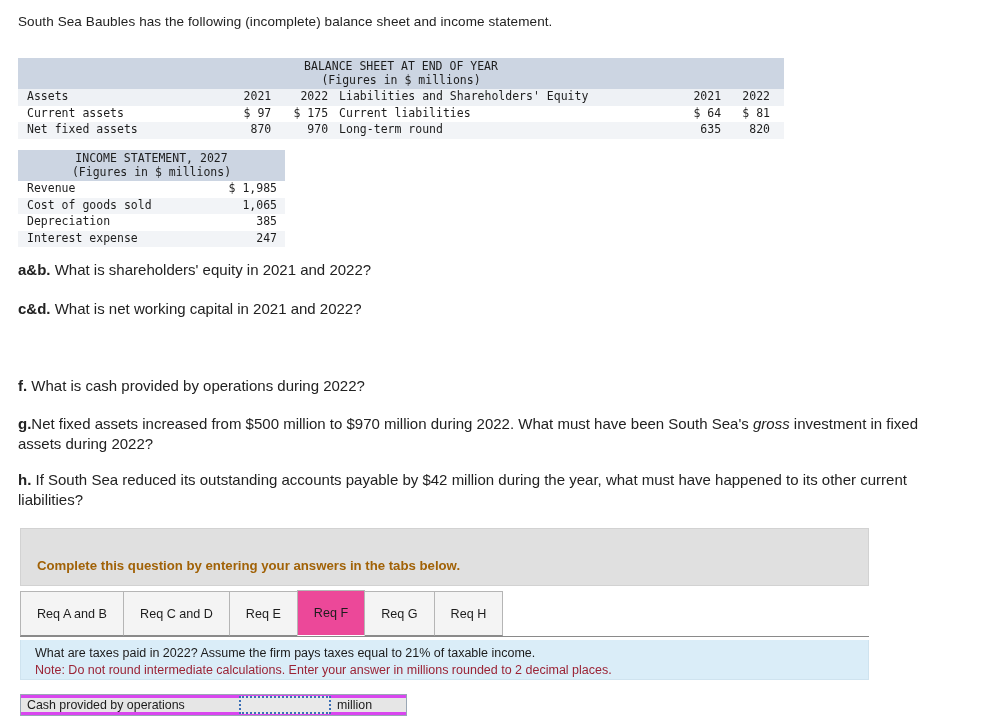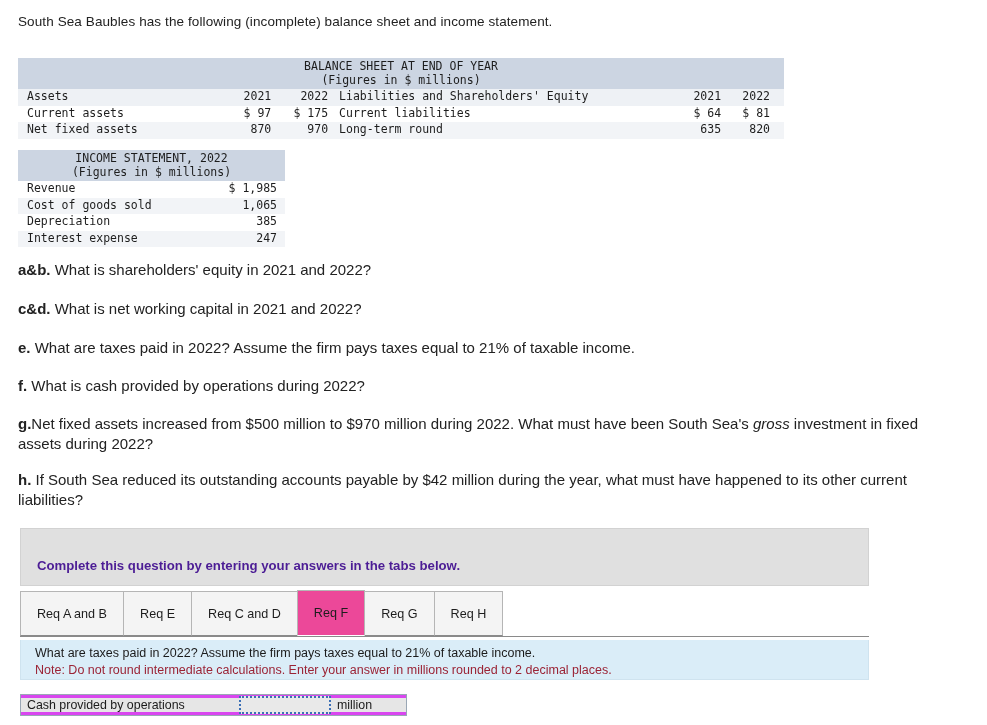--- a/index.html
+++ b/index.html
@@ -80,21 +80,21 @@
     width: 849px; height: 58px;
     background: #e0e0e0;
     border: 1px solid #d2d2d2;
     display: flex;
     align-items: center;
   }
   .banner span {
     padding-left: 16px;
     font-size: 13.2px;
     font-weight: bold;
-    color: #4c1d95;
+    color: #a16207;
     margin-top: 16px;
   }
 
   
   .tabstrip {
     position: absolute;
     left: 20px; top: 590px;
     width: 849px; height: 47px;
     border-bottom: 1px solid #8a8a8a;
     display: flex;
@@ -211,21 +211,21 @@
         <td class="c-liab">Long-term round</td>
         <td class="c-r2021">635</td>
         <td class="c-r2022">820</td>
       </tr>
     </tbody>
   </table>
 
   <table class="fin-table is">
     <tbody>
       <tr class="fin-head-band">
-        <td colspan="2">INCOME STATEMENT, 2022</td>
+        <td colspan="2">INCOME STATEMENT, 2027</td>
       </tr>
       <tr class="fin-head-band second">
         <td colspan="2">(Figures in $ millions)</td>
       </tr>
       <tr class="row-a">
         <td class="c-label">Revenue</td>
         <td class="c-val">$ 1,985</td>
       </tr>
       <tr class="row-b">
         <td class="c-label">Cost of goods sold</td>
@@ -243,44 +243,41 @@
   </table>
 
   <div class="q" style="top:260px;">
     <b>a&amp;b.</b><span> What is shareholders' equity in 2021 and 2022?</span>
   </div>
 
   <div class="q" style="top:299px;">
     <b>c&amp;d.</b><span> What is net working capital in 2021 and 2022?</span>
   </div>
 
-  <div class="q" style="top:338px;">
-    <b>e.</b><span> What are taxes paid in 2022? Assume the firm pays taxes equal to 21% of taxable income.</span>
-  </div>
 
   <div class="q" style="top:376px;">
     <b>f.</b><span> What is cash provided by operations during 2022?</span>
   </div>
 
   <div class="q" style="top:414px; width:940px;">
     <b>g.</b><span>Net fixed assets increased from $500 million to $970 million during 2022. What must have been South Sea's </span><i>gross</i><span> investment in fixed assets during 2022?</span>
   </div>
 
   <div class="q" style="top:470px; width:945px;">
     <b>h.</b><span> If South Sea reduced its outstanding accounts payable by $42 million during the year, what must have happened to its other current liabilities?</span>
   </div>
 
   <div class="banner">
     <span>Complete this question by entering your answers in the tabs below.</span>
   </div>
 
   <div class="tabstrip">
     <div class="tab">Req A and B</div>
+    <div class="tab">Req C and D</div>
     <div class="tab">Req E</div>
-    <div class="tab">Req C and D</div>
     <div class="tab active">Req F</div>
     <div class="tab">Req G</div>
     <div class="tab">Req H</div>
   </div>
 
   <div class="instr">
     <div class="line1">What are taxes paid in 2022? Assume the firm pays taxes equal to 21% of taxable income.</div>
     <div class="line2">Note: Do not round intermediate calculations. Enter your answer in millions rounded to 2 decimal places.</div>
   </div>
 

